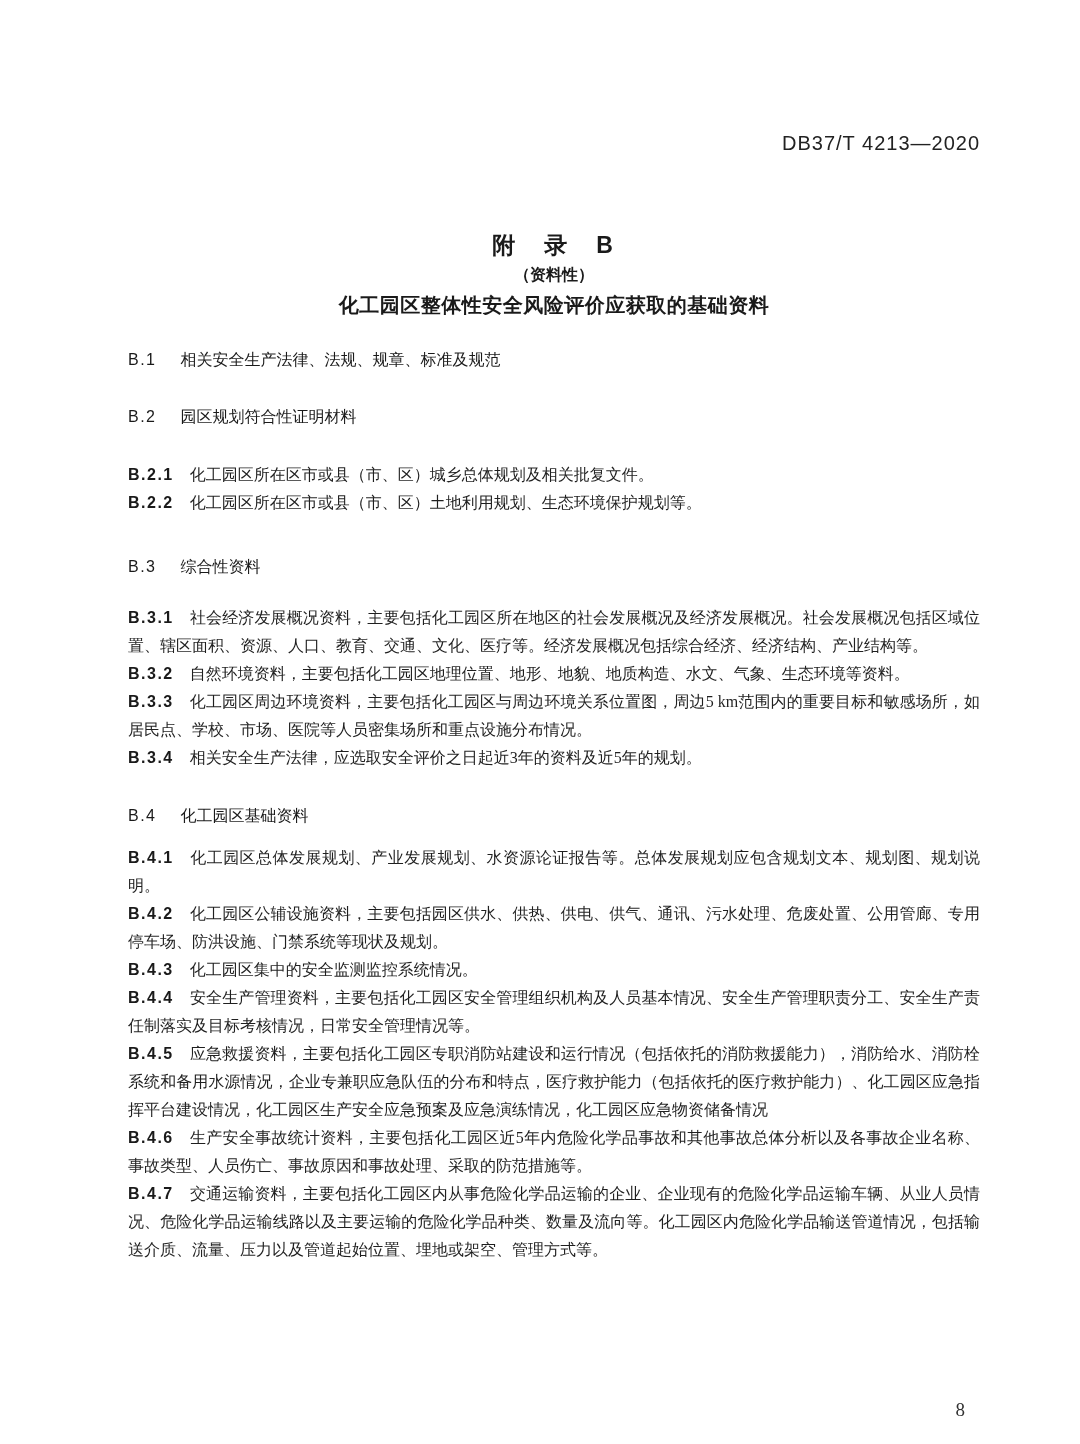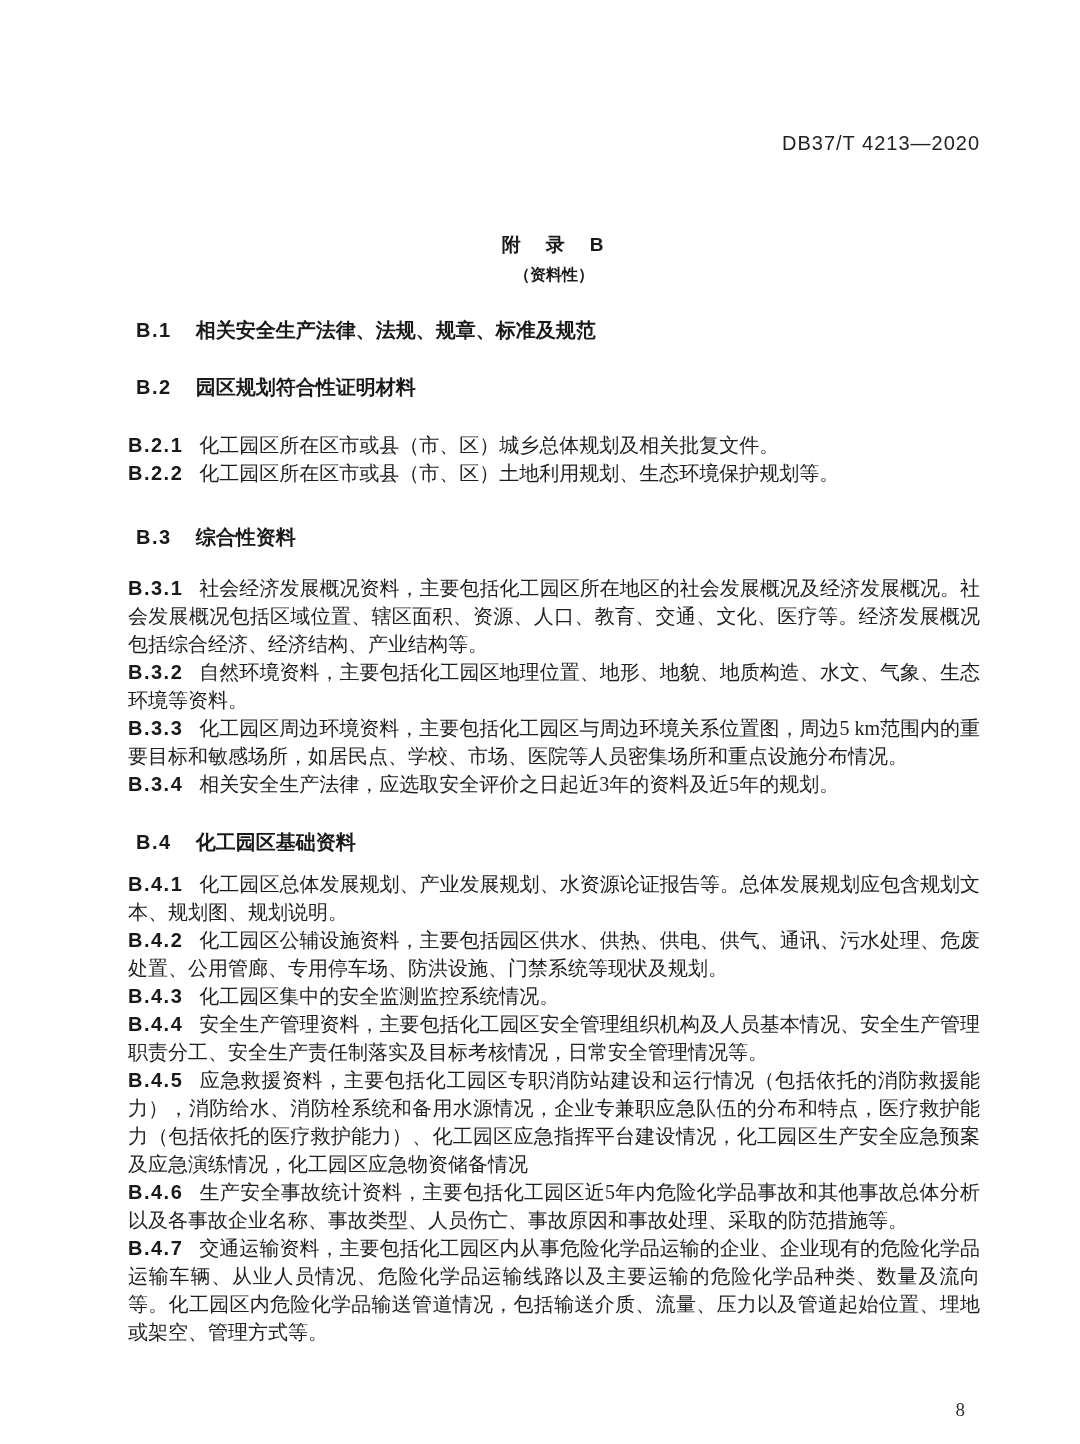--- a/index.html
+++ b/index.html
@@ -27,39 +27,39 @@
   }
 
   
   .appendix-head {
     margin-top:74px;
     text-align:center;
     font-family:"Liberation Sans", sans-serif;
     font-weight:bold;
     color:#1a1a1a;
   }
-  .appendix-label { font-size:19px; line-height:30px; letter-spacing:3px; }
+  .appendix-label { font-size:23px; line-height:30px; letter-spacing:3px; }
   .appendix-note  { font-size:16px; line-height:30px; }
   .appendix-title { font-size:20px; line-height:30px; letter-spacing:0.5px; }
 
   
   .sec-heading {
     font-family:"Liberation Sans", sans-serif;
-    font-size:20px;
-    font-weight:bold;
+    font-size:16px;
+    font-weight:normal;
     line-height:26px;
-    margin:8px;
+    margin:0;
     color:#1a1a1a;
     white-space:nowrap;
   }
   .sec-heading .hnum { margin-right:24px; letter-spacing:1.5px; }
 
   
   .clause {
-    font-size:20px;
+    font-size:16px;
     line-height:28px;
     margin:0;
     text-align:justify;
     color:#1f1f1f;
   }
   .clause .cnum {
     font-family:"Liberation Sans", sans-serif;
     font-weight:bold;
     letter-spacing:1.5px;
     margin-right:16px;
@@ -88,20 +88,21 @@
 </head>
 <body>
 
 <div class="page">
 
   <div class="doc-header">DB37/T 4213—2020</div>
 
   <div class="appendix-head">
     <div class="appendix-label">附　录　B</div>
     <div class="appendix-note">（资料性）</div>
+    <div class="appendix-title">化工园区整体性安全风险评价应获取的基础资料</div>
   </div>
 
   <h2 class="sec-heading" id="h-b1"><span class="hnum">B.1</span><span>相关安全生产法律、法规、规章、标准及规范</span></h2>
 
   <h2 class="sec-heading" id="h-b2"><span class="hnum">B.2</span><span>园区规划符合性证明材料</span></h2>
 
   <p class="clause" id="c-b2-1"><span class="cnum">B.2.1</span><span>化工园区所在区市或县（市、区）城乡总体规划及相关批复文件。</span></p>
   <p class="clause" id="c-b2-2"><span class="cnum">B.2.2</span><span>化工园区所在区市或县（市、区）土地利用规划、生态环境保护规划等。</span></p>
 
   <h2 class="sec-heading" id="h-b3"><span class="hnum">B.3</span><span>综合性资料</span></h2>

